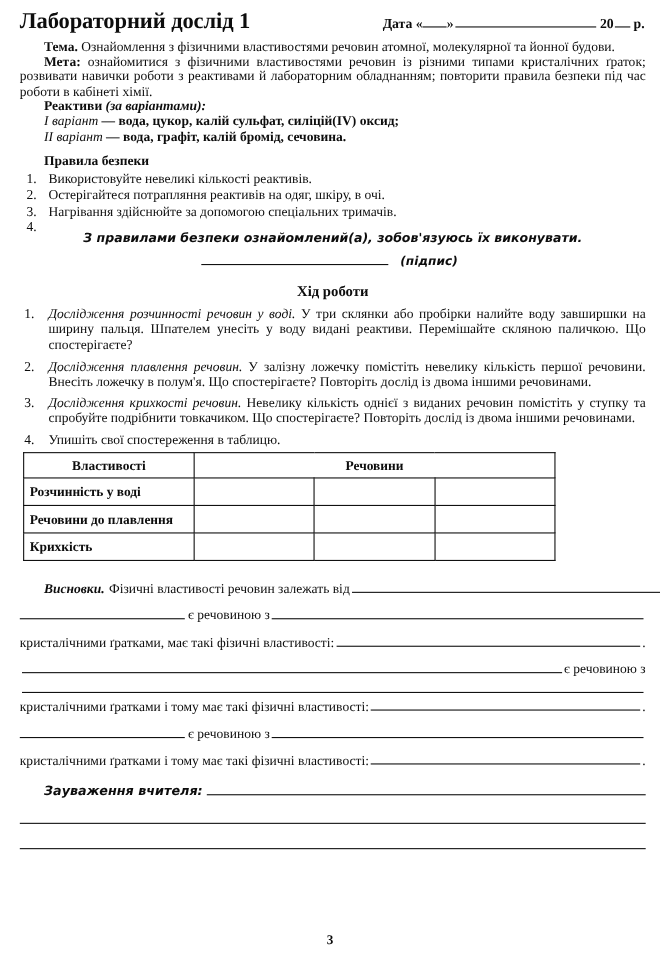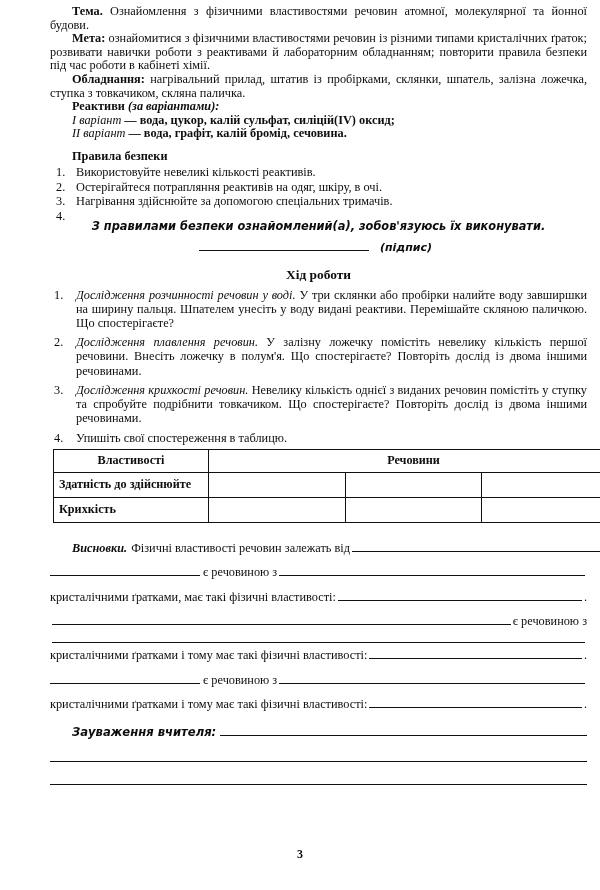--- a/index.html
+++ b/index.html
@@ -54,21 +54,20 @@
     vertical-align: baseline;
     height: 0.72em;
   }
   .r-short { width: 22px; }
   .r-med   { width: 128px; margin: 0 3px 0 2px; }
   .r-tiny  { width: 14px; margin-left: 1px; }
 
   
   .content {
     padding: 0 13px 0 18px;
-    margin-left: 32px;
   }
   p.para {
     margin: 0;
     font-size: 12.3px;
     line-height: 13.6px;
     text-align: justify;
     text-indent: 22px;
     hyphens: manual;
   }
   p.para.noindent { text-indent: 0; }
@@ -158,21 +157,21 @@
     position: absolute;
     left: 4px;
     top: 0;
     width: 18px;
   }
   ol.steps > li.last { margin-bottom: 3px; }
 
   
   table.obs {
     border-collapse: collapse;
-    width: 566px;
+    width: 484px;
     margin: 4px 0 0 3px;
     table-layout: fixed;
   }
   table.obs th, table.obs td {
     border: 1.2px solid #111;
     height: 20px;
     font-size: 12.2px;
   }
   table.obs th.prop-head {
     width: 152px;
@@ -271,39 +270,48 @@
     text-align: center;
     font-size: 12px;
     font-weight: bold;
   }
 </style>
 </head>
 <body>
 
 <div class="page">
 
+  <div class="header">
+    <div class="doc-title">Лабораторний дослід 1</div>
+    <div class="date-line">
+      <span class="date-label">Дата</span>
+      <span>«</span>
+      <span class="rule r-short"></span>
+      <span>»</span>
+      <span class="rule r-med"></span>
+      <span>20</span>
+      <span class="rule r-tiny"></span>
+      <span style="margin-left:3px">р.</span>
+    </div>
+  </div>
 
   <div class="content">
 
     <div class="block-gap-md"></div>
 
     <p class="para">
       <span class="b">Тема.</span>
       <span>Ознайомлення з фізичними властивостями речовин атомної, молекулярної та йонної будови.</span>
     </p>
 
     <p class="para">
       <span class="b">Мета:</span>
       <span>ознайомитися з фізичними властивостями речовин із різними типами кристалічних ґраток; розвивати навички роботи з реактивами й лабораторним обладнанням; повторити правила безпеки під час роботи в кабінеті хімії.</span>
     </p>
 
-    <p class="para">
-      <span class="b">Обладнання:</span>
-      <span>нагрівальний прилад, штатив із пробірками, склянки, шпатель, залізна ложечка, ступка з товкачиком, скляна паличка.</span>
-    </p>
 
     <p class="para">
       <span class="b">Реактиви</span>
       <span class="bi">(за варіантами):</span>
     </p>
 
     <p class="para noindent" style="padding-left:22px">
       <span class="i">I варіант</span><span class="b"> — </span><span class="b">вода, цукор, калій сульфат, силіцій(IV) оксид;</span>
     </p>
 
@@ -366,21 +374,27 @@
 
     <table class="obs">
       <thead>
         <tr>
           <th class="prop-head">Властивості</th>
           <th class="subs-head" colspan="3">Речовини</th>
         </tr>
       </thead>
       <tbody>
         <tr>
-          <td class="prop-cell">Здатність до здійснюйте</td>
+          <td class="prop-cell">Розчинність у воді</td>
+          <td class="blank"></td>
+          <td class="blank"></td>
+          <td class="blank"></td>
+        </tr>
+        <tr>
+          <td class="prop-cell">Речовини до плавлення</td>
           <td class="blank"></td>
           <td class="blank"></td>
           <td class="blank"></td>
         </tr>
         <tr>
           <td class="prop-cell">Крихкість</td>
           <td class="blank"></td>
           <td class="blank"></td>
           <td class="blank"></td>
         </tr>

